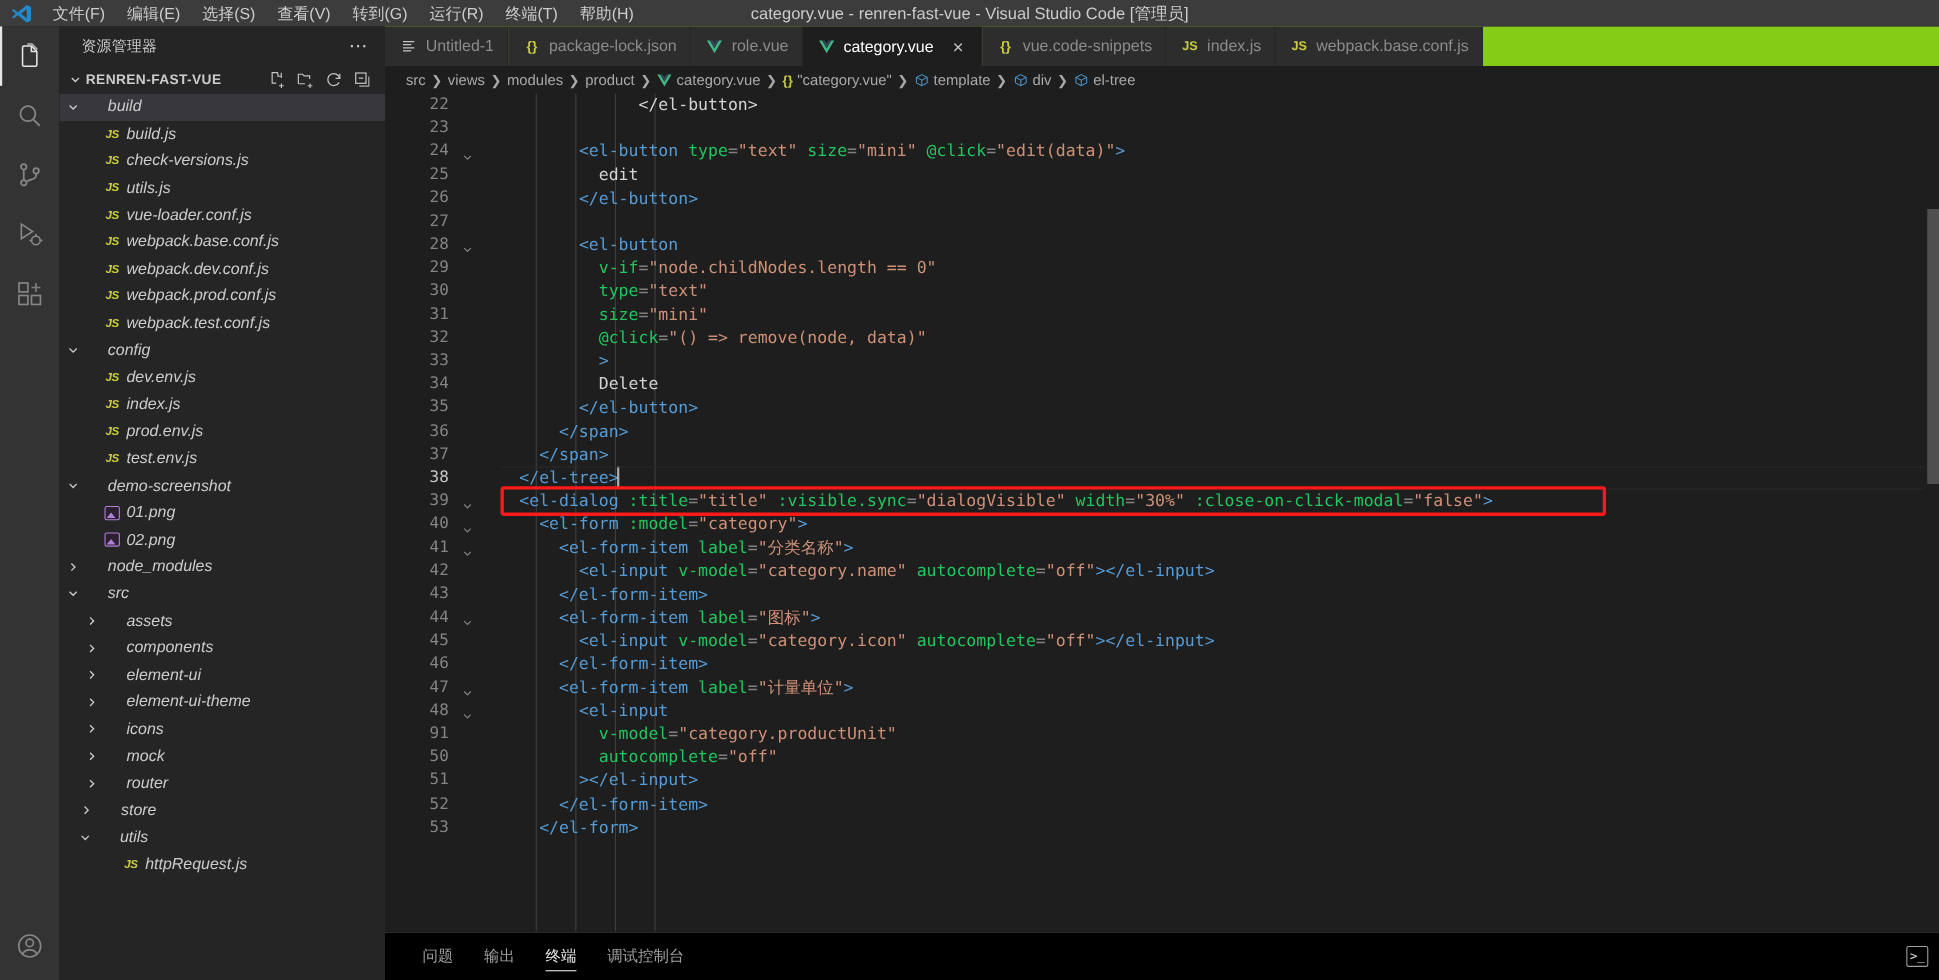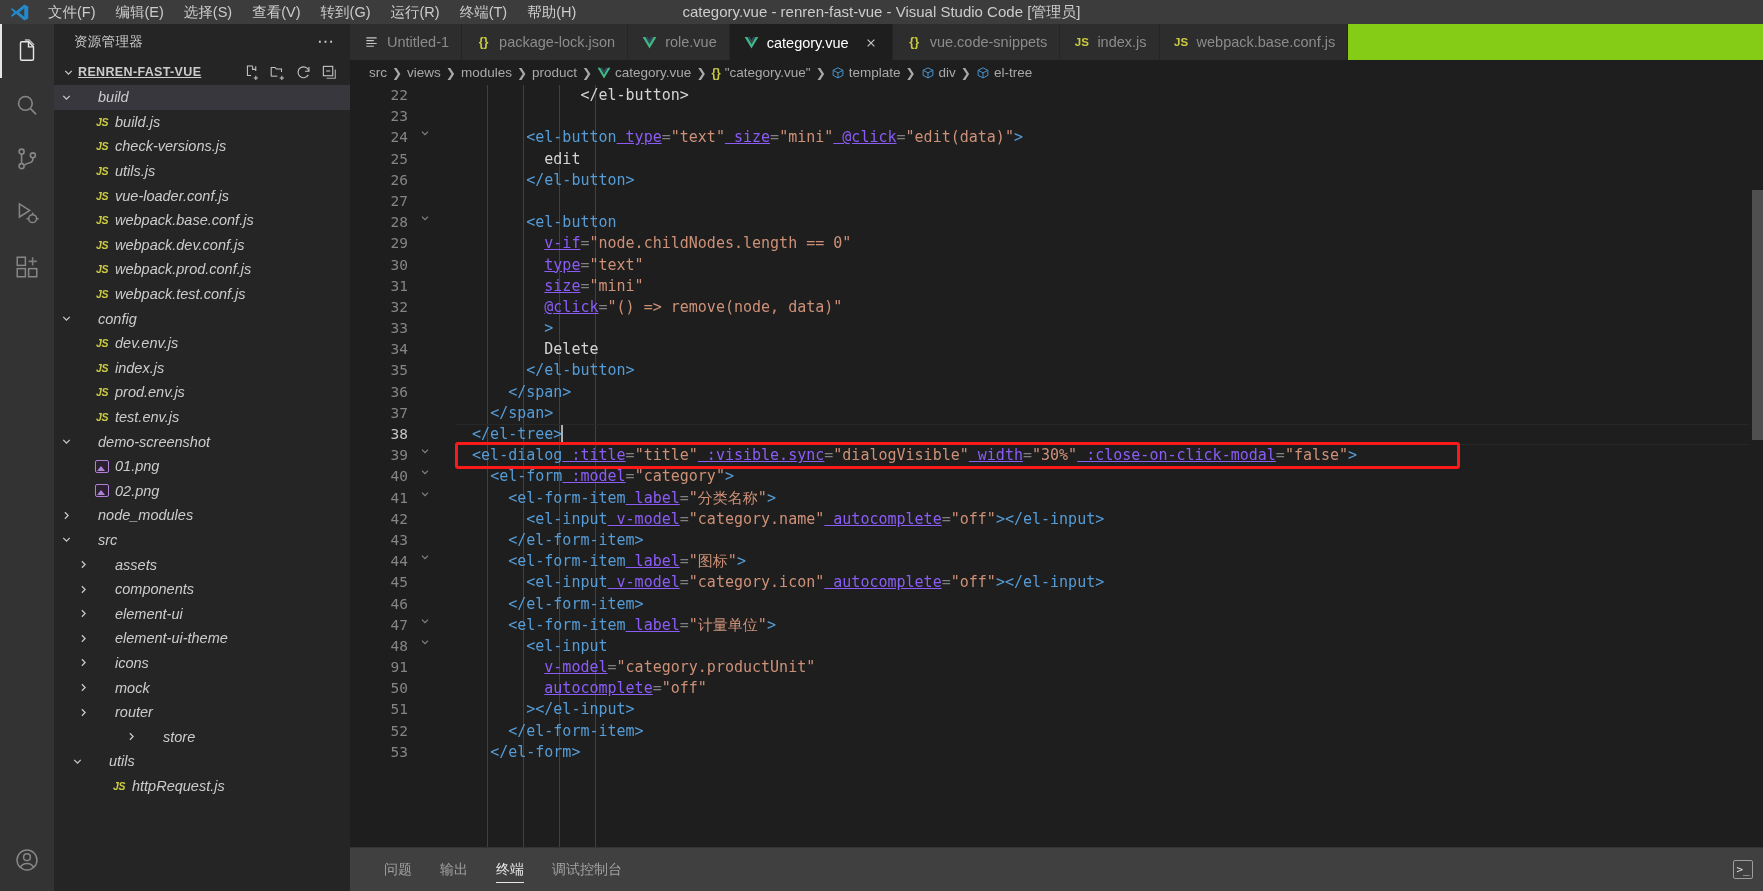--- a/index.html
+++ b/index.html
@@ -58,21 +58,21 @@
     padding: 0 8px 0 20px; flex: 0 0 35px;
   }
   .sidebar-title { font-size: 13.5px; color: #cccccc; letter-spacing: .3px; }
   .sidebar-dots { color: #cccccc; font-size: 17px; line-height: 10px; padding: 0 8px; cursor: pointer; }
 
   .explorer-section-header {
     height: 26px; display: flex; align-items: center; padding-left: 6px; padding-right: 6px;
     font-size: 12.5px; font-weight: bold; color: #cccccc; letter-spacing: .35px;
     flex: 0 0 26px; justify-content: space-between;
   }
-  .esh-left { display: flex; align-items: center; gap: 2px; text-decoration: underline; }
+  .esh-left { display: flex; align-items: center; gap: 2px; }
   .esh-actions { display: flex; align-items: center; gap: 9px; padding-right: 6px; color: #c5c5c5; }
   .esh-actions svg { width: 17px; height: 17px; display: block; cursor: pointer; }
 
   .tree { flex: 1 1 auto; overflow: hidden; position: relative; }
   .trow {
     height: 24.6px; display: flex; align-items: center; font-size: 14.5px;
     color: #cccccc; white-space: nowrap; cursor: pointer; position: relative; font-style: italic;
   }
   .trow.selected { background: #37373d; }
   .twist { width: 16px; display: flex; align-items: center; justify-content: center; flex: 0 0 16px; color: #cccccc; }
@@ -113,63 +113,63 @@
   .bc-ico { display: flex; align-items: center; }
   .bc-ico svg { width: 14px; height: 14px; display: block; }
   .bc-json { color: #cbcb41; font-weight: bold; font-size: 12px; }
 
   
   .code-wrap { flex: 1 1 auto; position: relative; overflow: hidden; display: flex; min-height: 0; }
   .code-inner {
     position: relative; flex: 1 1 auto; overflow: hidden;
     font-family: "DejaVu Sans Mono", monospace; font-size: 15px; line-height: 21.2px;
   }
-  .cline { height: 21.2px; display: flex; align-items: flex-start; position: relative; white-space: pre; }
+  .cline { height: 21.2px; display: flex; align-items: flex-end; position: relative; white-space: pre; }
   .cline.current::after {
     content: ""; position: absolute; left: 105px; right: 0; top: 0; bottom: 0;
     border-top: 1px solid #282828; border-bottom: 1px solid #282828; pointer-events: none;
   }
   .lnum {
     width: 62px; flex: 0 0 62px; text-align: right; padding-right: 4px;
     color: #858585; font-size: 14.5px; user-select: none;
   }
   .cline.current .lnum { color: #c6c6c6; }
   .fold { width: 26px; flex: 0 0 26px; display: flex; align-items: center; justify-content: center; color: #868686; }
   .fold svg { width: 12px; height: 12px; }
   .ctext { padding-left: 16px; position: relative; flex: 1 1 auto; }
 
   
   .guides { position: absolute; left: 105px; top: 0; bottom: 0; right: 0; pointer-events: none; }
   .guide { position: absolute; top: 0; bottom: 0; width: 1px; background: #404040; }
 
   
   .t-tag  { color: #569cd6; }
   .t-pnc  { color: #808080; }
-  .t-attr { color: #8b5cf6; text-decoration: underline; }
+  .t-attr { color: #22c55e; }
   .t-str  { color: #ce9178; }
   .t-txt  { color: #d4d4d4; }
 
   .cursor {
     display: inline-block; width: 2px; height: 19px; background: #aeafad;
     vertical-align: -4px; margin: 0 -1px;
   }
 
   
   .redbox {
     position: absolute; border: 3px solid #fb1a1a; border-radius: 3px;
     pointer-events: none; z-index: 30;
   }
 
   
   .overview { position: absolute; right: 0; top: 0; bottom: 0; width: 14px; background: #1e1e1e; }
   .sb-thumb { position: absolute; right: 0; width: 11px; background: #4f4f4f; border-radius: 0; }
 
   
   .panel {
-    height: 44px; flex: 0 0 44px; background: #404040; border-top: 1px solid #333333;
+    height: 44px; flex: 0 0 44px; background: #000000; border-top: 1px solid #333333;
     display: flex; align-items: center; padding-left: 20px; gap: 0; position: relative;
   }
   .ptab {
     font-size: 14px; color: #a0a0a0; padding: 0 14px; height: 100%;
     display: flex; align-items: center; cursor: pointer; position: relative;
   }
   .ptab.active { color: #e7e7e7; }
   .ptab.active::after {
     content: ""; position: absolute; left: 14px; right: 14px; bottom: 8px; height: 1px; background: #e7e7e7;
   }
@@ -512,21 +512,21 @@
           </div>
           <div class="trow" style="padding-left: 21px;">
             <span class="twist">
               <svg viewBox="0 0 16 16" fill="none" stroke="currentColor" stroke-width="1.5">
                 <path d="M6 4 L10 8 L6 12"></path>
               </svg>
             </span>
             <span class="ticon"></span>
             <span class="tlabel">router</span>
           </div>
-          <div class="trow" style="padding-left: 29px; margin-left: 40px;">
+          <div class="trow" style="padding-left: 16px;">
             <span class="twist">
               <svg viewBox="0 0 16 16" fill="none" stroke="currentColor" stroke-width="1.5">
                 <path d="M6 4 L10 8 L6 12"></path>
               </svg>
             </span>
             <span class="ticon"></span>
             <span class="tlabel">store</span>
           </div>
           <div class="trow" style="padding-left: 15px;">
             <span class="twist">

